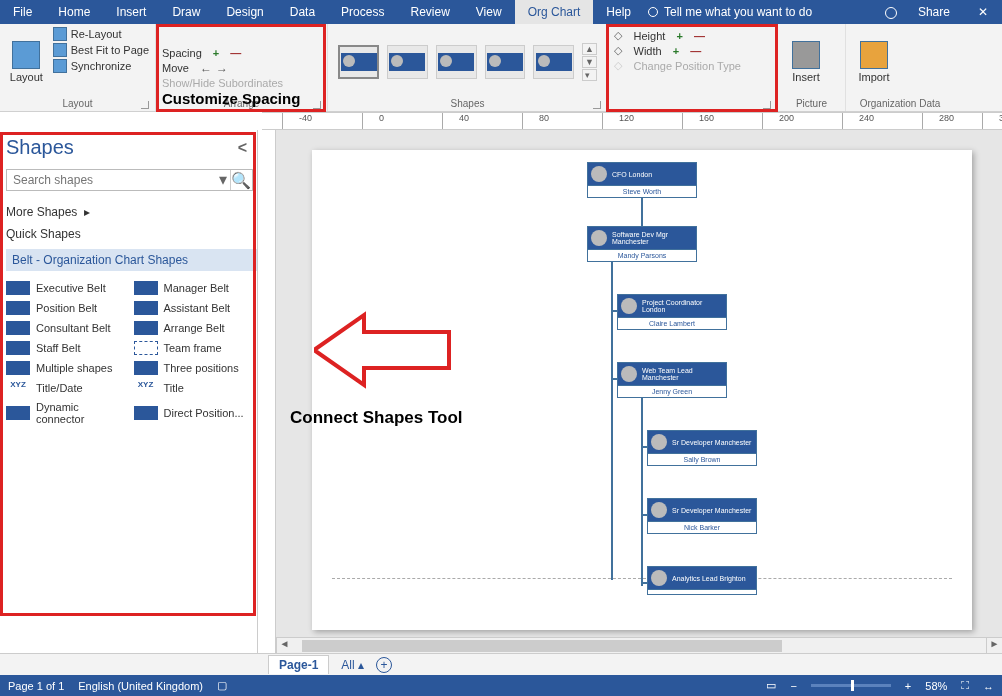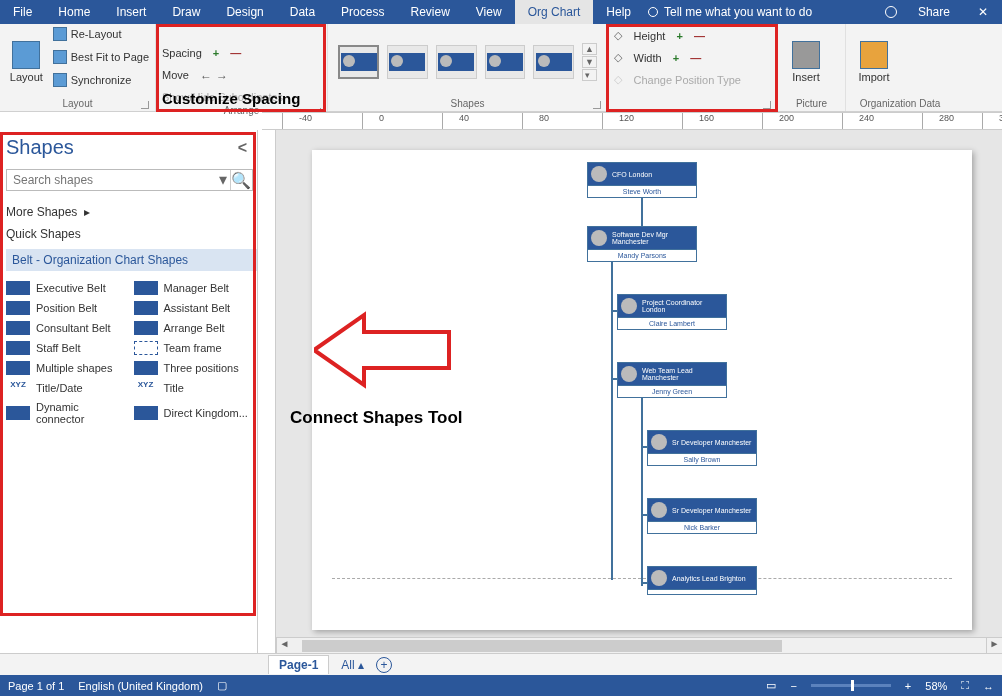--- a/index.html
+++ b/index.html
@@ -4,33 +4,33 @@
 <style>
 *{box-sizing:border-box;margin:0;padding:0;font-family:"Segoe UI",Arial,sans-serif}
 body{width:1002px;height:696px;background:#fff;overflow:hidden;position:relative}
 
 
 .titlebar{height:24px;background:#2b579a;display:flex;align-items:center;color:#fff;font-size:12px}
 .tab{padding:0 13px;height:24px;line-height:24px;cursor:pointer}
 .tab.active{background:#e5e5e5;color:#2b579a}
 .tellme{margin-left:4px;display:flex;align-items:center;gap:6px;flex:1}
 .bulb{display:inline-block;width:10px;height:10px;border:1px solid #fff;border-radius:50%;position:relative}
-.share{display:flex;align-items:center;gap:21px;padding:0 14px}
+.share{display:flex;align-items:flex-end;gap:21px;padding:0 14px}
 .share-icon{display:inline-block;width:12px;height:12px;border:1px solid #fff;border-radius:50%}
 .close{padding:0 14px}
 
 
 .ribbon{height:88px;background:#f3f3f3;border-bottom:1px solid #d0d0d0;display:flex;position:relative}
 .group{border-right:1px solid #e0e0e0;display:flex;flex-direction:column;justify-content:space-between;padding:3px 6px 0}
 .group-label{font-size:10px;color:#666;text-align:center;padding:2px 0;position:relative}
 .group-label .dlg{position:absolute;right:0;bottom:2px;width:8px;height:8px;border:1px solid #999;border-top:none;border-left:none}
 .group-body{display:flex;gap:6px;flex:1}
 .bigbtn{display:flex;flex-direction:column;align-items:center;justify-content:center;width:44px;font-size:11px;color:#333;gap:2px}
 .bigicon{width:28px;height:28px;background:#5b9bd5;border:1px solid #41719c}
-.smallcol{display:flex;flex-direction:column;gap:9px;font-size:11px;color:#333}
+.smallcol{display:flex;flex-direction:column;gap:2px;font-size:11px;color:#333}
 .smallrow{display:flex;align-items:center;gap:4px;white-space:nowrap}
 .smicon{width:14px;height:14px;background:#5b9bd5;border:1px solid #41719c;display:inline-block}
 .arrows{display:inline-flex;gap:4px;font-size:12px;color:#555}
 .plus{color:#2b7a2b;font-weight:bold}
 .minus{color:#a03030;font-weight:bold}
 
 
 .gallery{display:flex;gap:8px;align-items:center;padding:4px}
 .gthumb{width:46px;height:34px;background:#e8e8e8;border:1px solid #ccc;display:flex;align-items:center;justify-content:center}
 .gthumb.sel{border:2px solid #888}
@@ -301,21 +301,21 @@
         <div class="sitem">
           <div class="sicon txt">XYZ</div>
           <span>Title</span>
         </div>
         <div class="sitem">
           <div class="sicon "></div>
           <span>Dynamic connector</span>
         </div>
         <div class="sitem">
           <div class="sicon "></div>
-          <span>Direct Kingdom...</span>
+          <span>Direct Position...</span>
         </div>
       </div>
   </div>
 
   <div class="canvas-wrap">
     <div class="vruler"></div>
     <div class="page" id="page">
 
       <div class="conn" style="left:329px;top:46px;width:2px;height:34px"></div>
       <div class="conn" style="left:299px;top:110px;width:2px;height:320px"></div>

